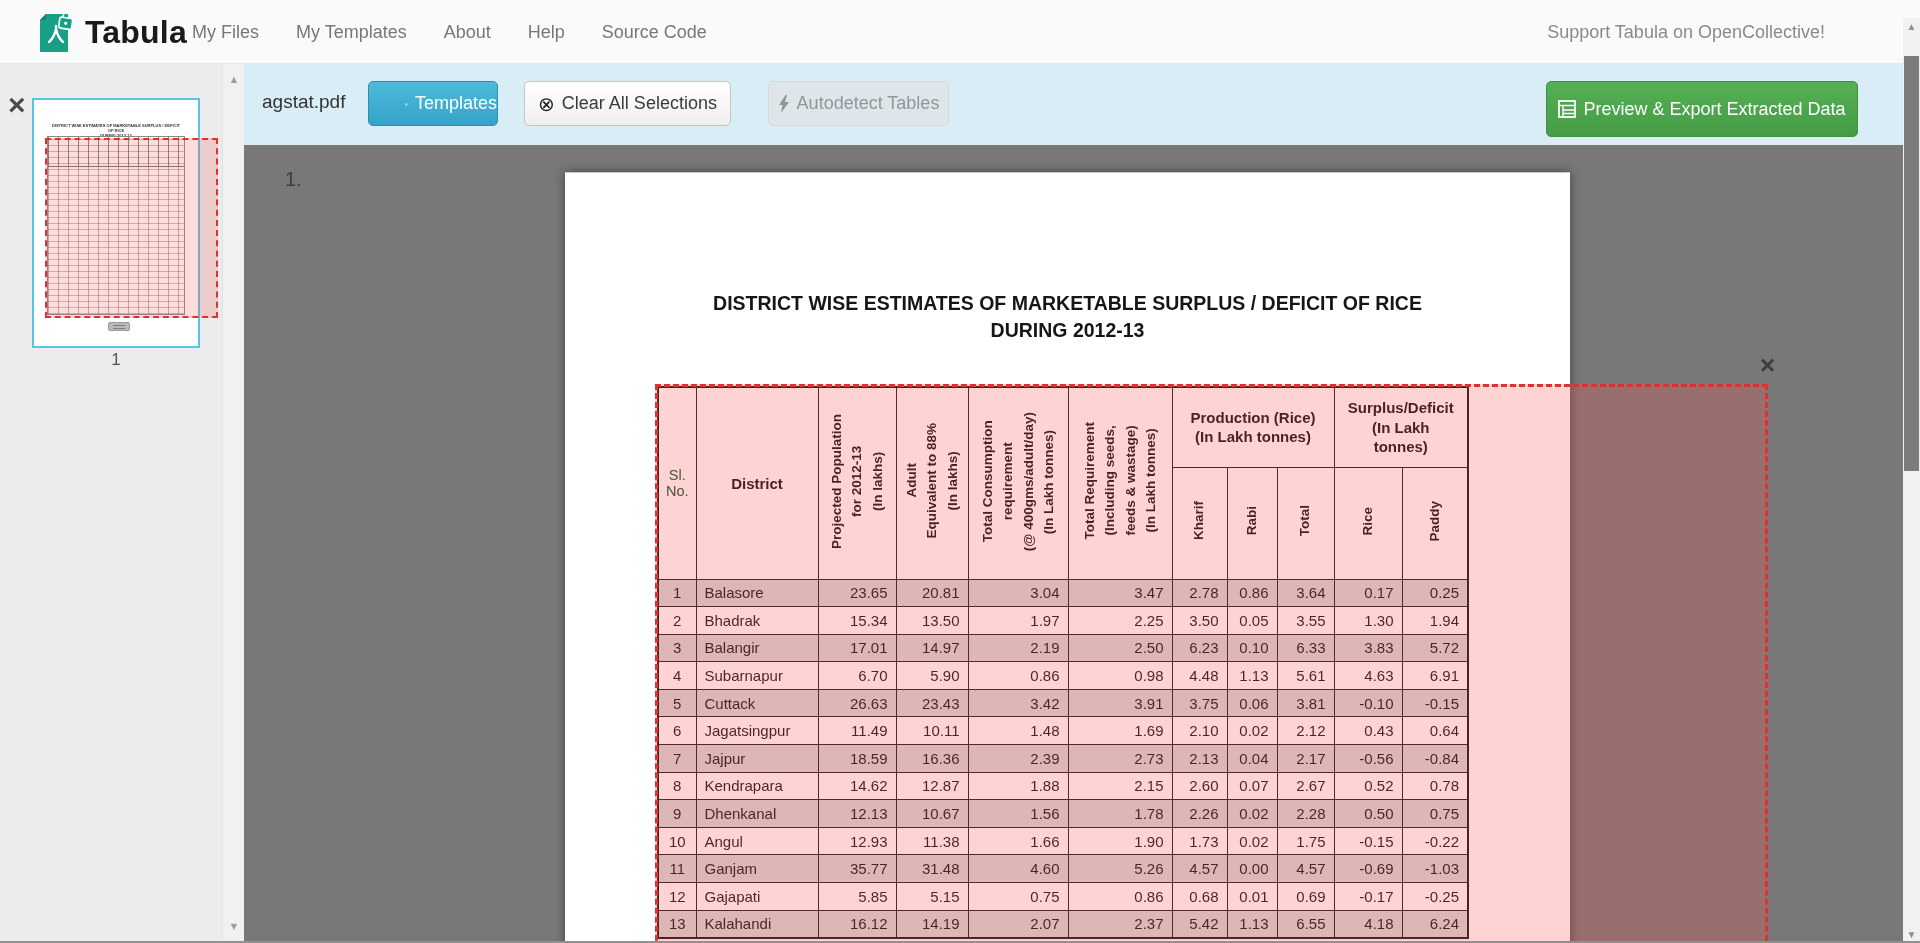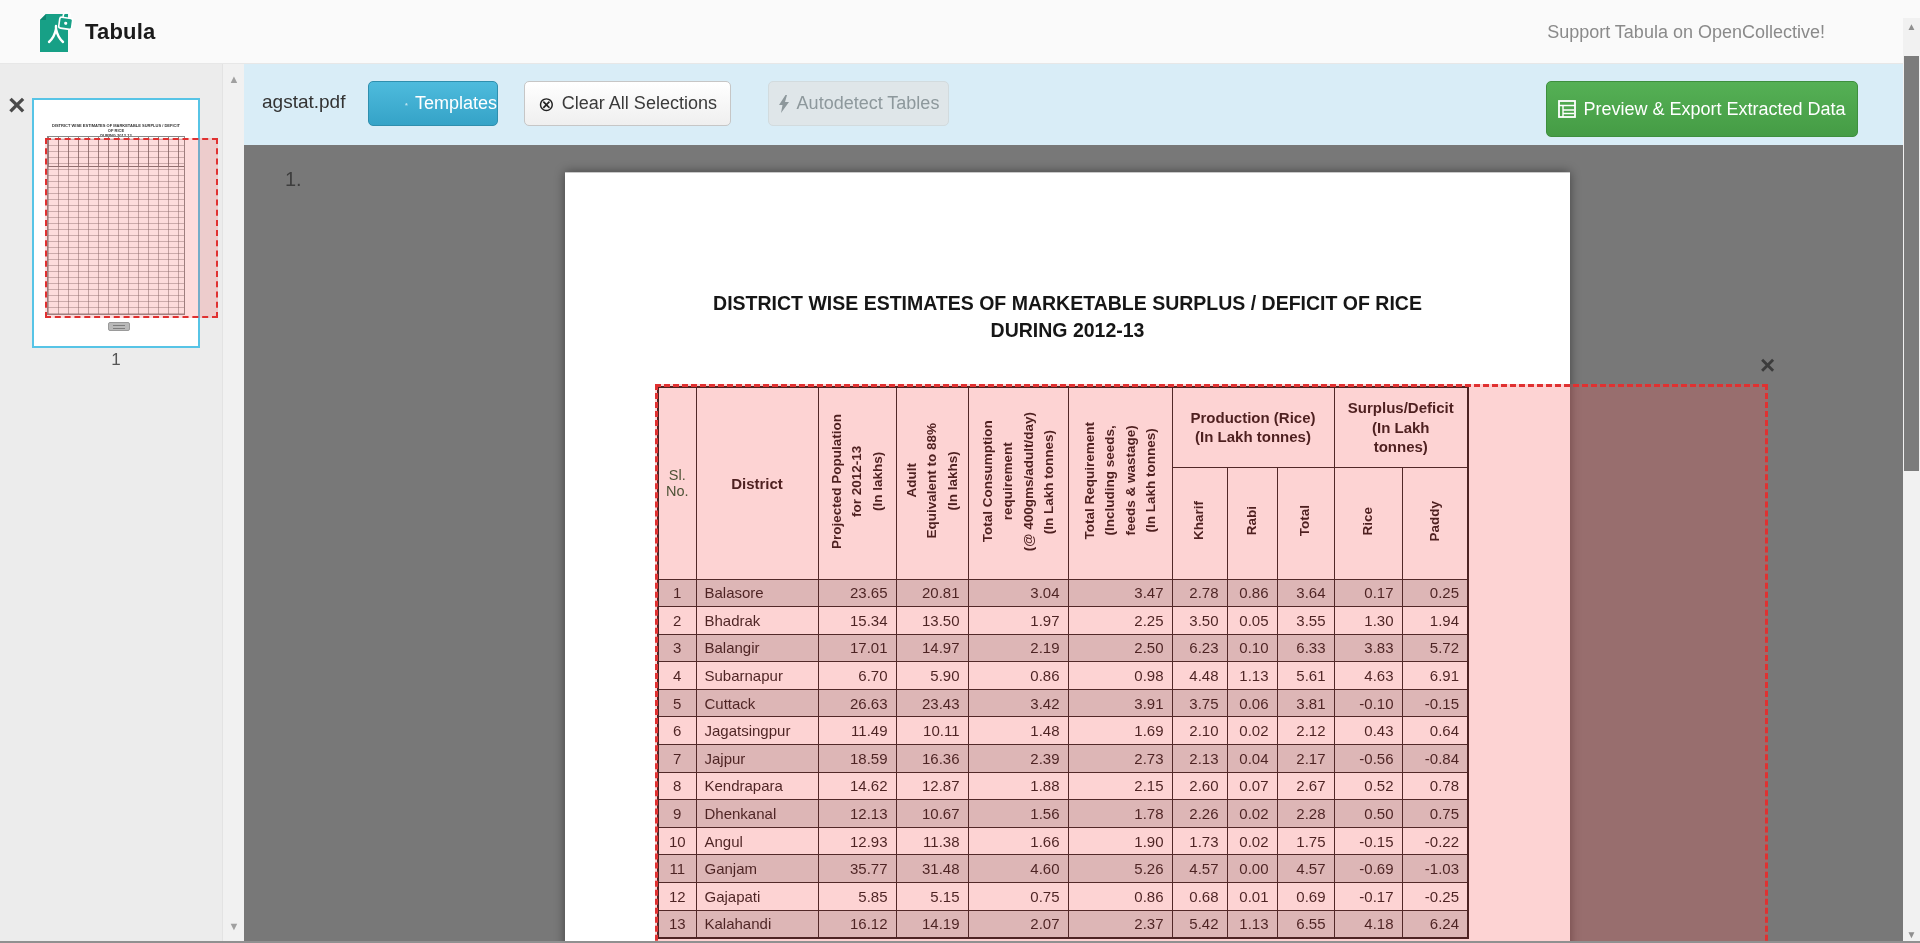--- a/index.html
+++ b/index.html
@@ -1,21 +1,21 @@
 <!DOCTYPE html>
 <html><head>
 <meta charset="utf-8">
 <style>
   * { margin:0; padding:0; box-sizing:border-box; }
   html,body { width:1920px; height:943px; overflow:hidden; font-family:"Liberation Sans",sans-serif; background:#fff; position:relative; }
 
   
   .navbar { position:absolute; left:0; top:0; width:1920px; height:64px; background:#fafafa; border-bottom:1px solid #e7e7e7; z-index:30; }
   .brand { position:absolute; left:36px; top:8px; height:48px; display:flex; align-items:center; cursor:pointer; }
-  .brand-name { font-size:22px; font-weight:bold; color:#1a1a1a; margin-left:9px; letter-spacing:0.2px; }
+  .brand-name { font-size:32px; font-weight:bold; color:#1a1a1a; margin-left:9px; letter-spacing:0.2px; }
   .nav-links { position:absolute; left:192px; top:0; height:64px; display:flex; align-items:center; column-gap:37px; list-style:none; }
   .nav-links li { font-size:18px; color:#777; cursor:pointer; white-space:nowrap; }
   .support-link { position:absolute; right:95px; top:0; height:64px; display:flex; align-items:center; font-size:18px; color:#8a8a8a; cursor:pointer; }
 
   
   .sidebar { position:absolute; left:0; top:64px; width:244px; bottom:0; background:#ececec; z-index:10; }
   .side-track { position:absolute; right:0; top:0; bottom:0; width:22px; background:#f1f1f1; border-left:1px solid #e3e3e3; }
   .side-arrow { position:absolute; left:0; width:22px; height:18px; color:#a0a0a0; font-size:11px; text-align:center; line-height:18px; cursor:pointer; }
   .side-arrow.up { top:6px; } .side-arrow.down { bottom:8px; }
   .thumb-close { position:absolute; left:8px; top:26px; font-size:30px; font-weight:900; color:#4a4a4a; line-height:1; cursor:pointer; }
@@ -86,20 +86,27 @@
       <path d="M10 5 l-6 6 h6 z" fill="#0e8570"></path>
       <path d="M20 20 q-1.5 8 -7 13 M20 20 q1.5 8 7 13 M20 20 v-3" stroke="#ffffff" stroke-width="2.4" fill="none" stroke-linecap="round"></path>
       <g transform="translate(25,1) rotate(8)">
         <rect x="0" y="7" width="13" height="11" rx="2" fill="#17a086" stroke="#ffffff" stroke-width="1.6"></rect>
         <path d="M3 7 v-2.2 a3.5 3.5 0 0 1 7 0 v0.5" stroke="#ffffff" stroke-width="1.6" fill="none"></path>
         <circle cx="6.5" cy="12.5" r="1.6" fill="#ffffff"></circle>
       </g>
     </svg>
     <span class="brand-name">Tabula</span>
   </div>
+  <ul class="nav-links">
+    <li>My Files</li>
+    <li>My Templates</li>
+    <li>About</li>
+    <li>Help</li>
+    <li>Source Code</li>
+  </ul>
   <a class="support-link">Support Tabula on OpenCollective!</a>
 </header>
 
 <aside class="sidebar">
   <span class="thumb-close">×</span>
 
   <div class="thumb-box">
     <div class="thumb-title">DISTRICT WISE ESTIMATES OF MARKETABLE SURPLUS / DEFICIT OF RICE
 DURING 2012-13</div>
     <div class="thumb-table">

